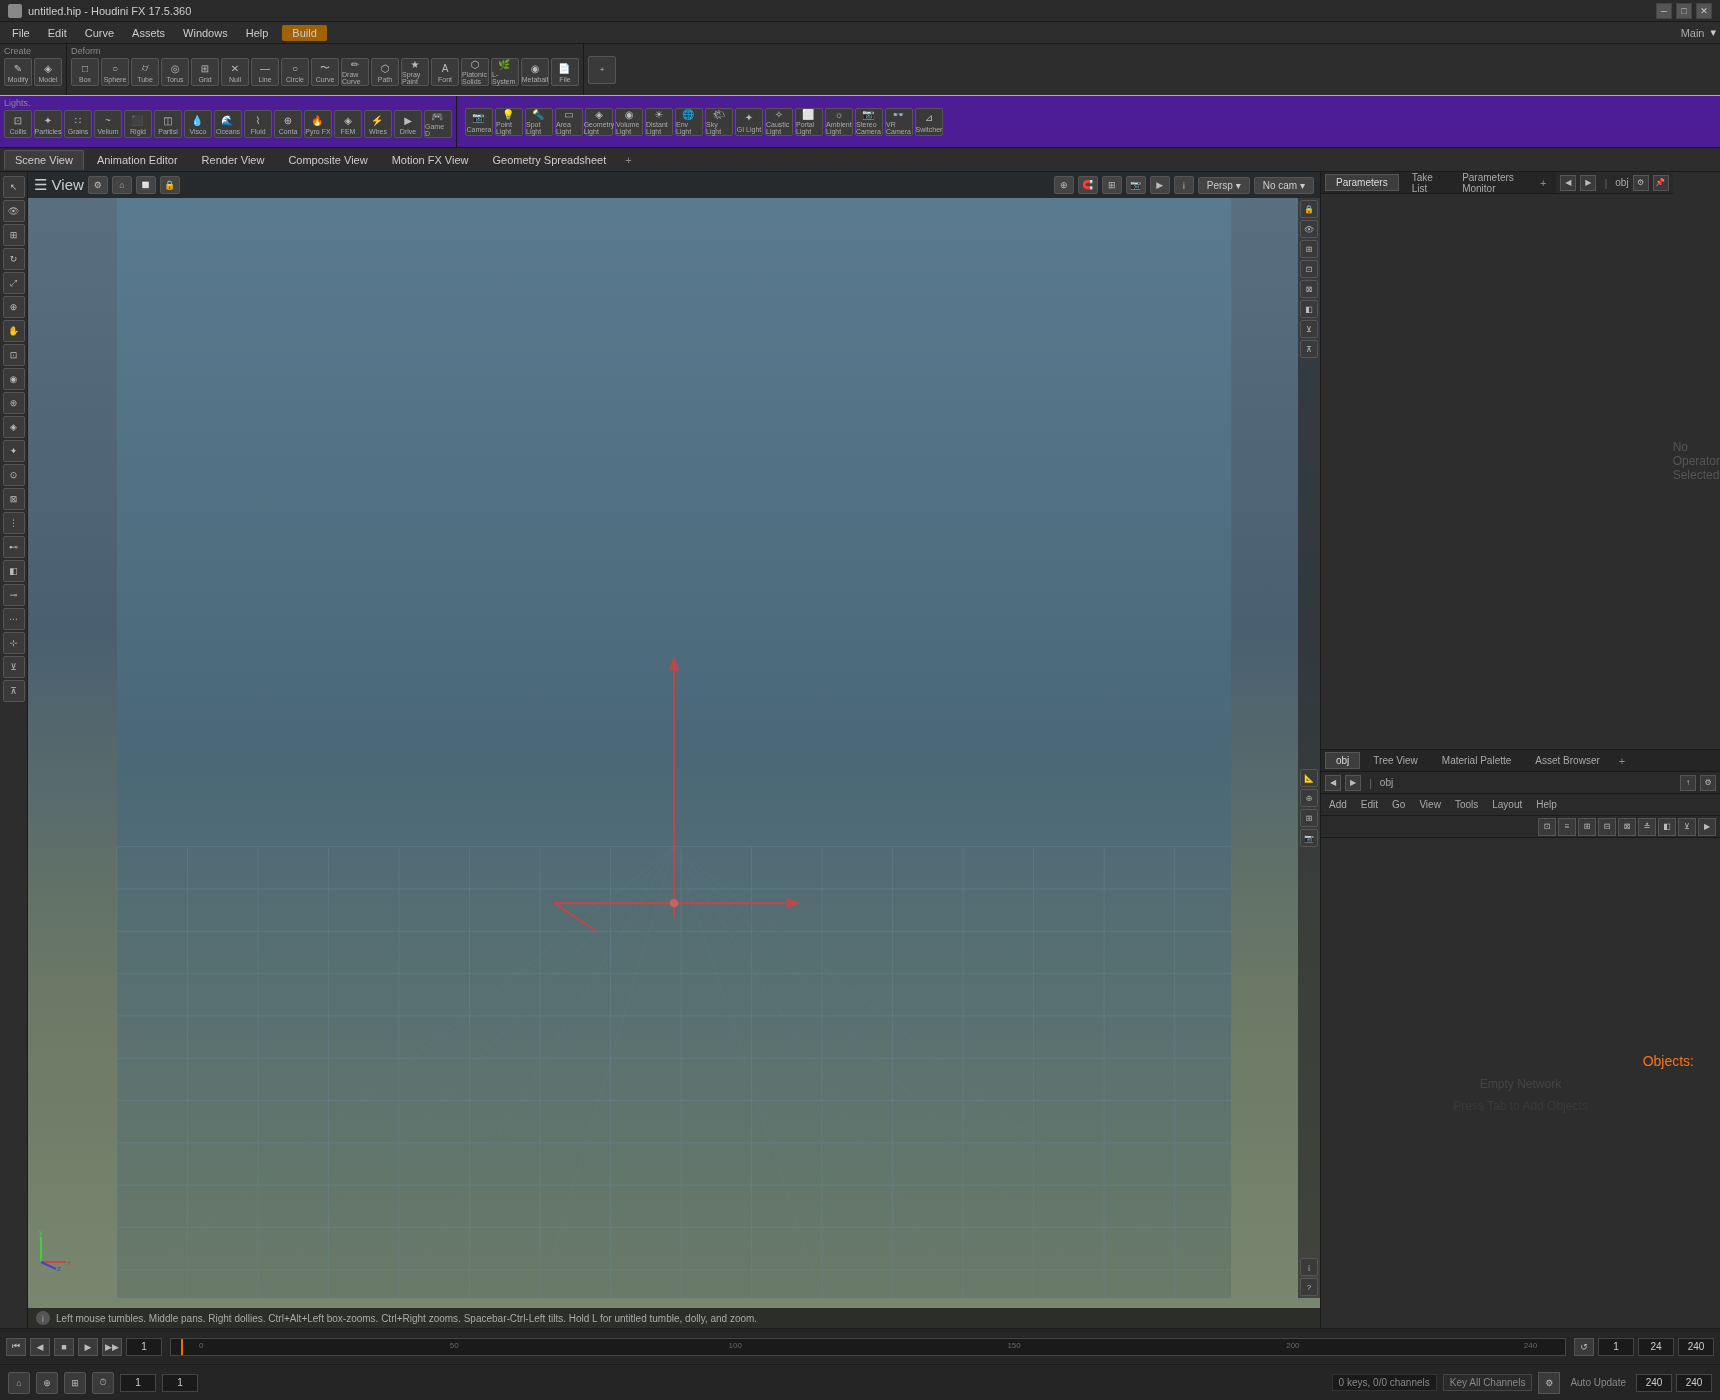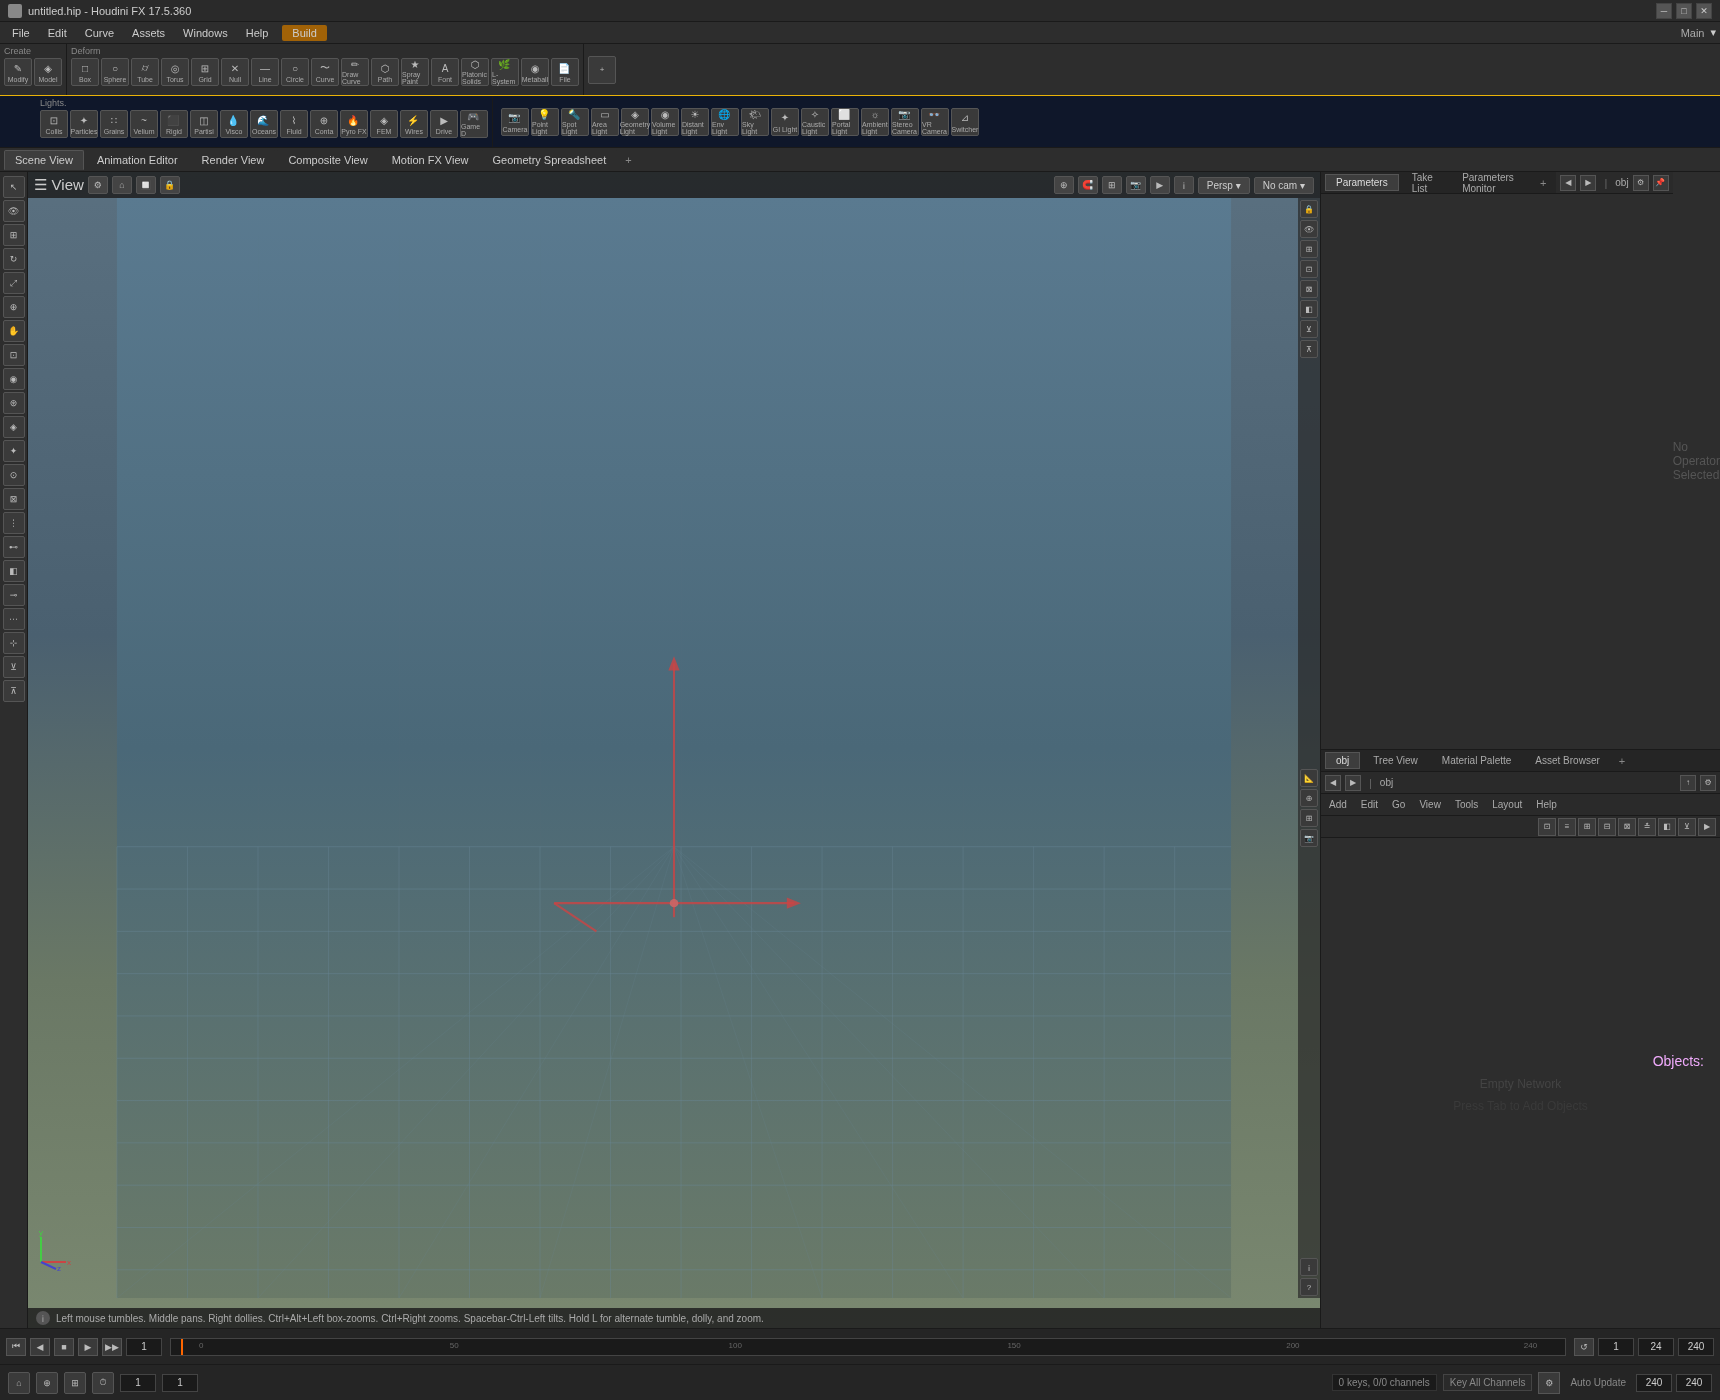--- a/index.html
+++ b/index.html
@@ -127,26 +127,25 @@
     }
     .tool-btn .icon-label {
       font-size: 7px;
       color: #aaa;
       margin-top: 1px;
     }
 
     
     #lights-toolbar {
       height: 52px;
-      background: #0f172a;
+      background: #4c1d95;
       display: flex;
       align-items: center;
       border-bottom: 1px solid #1a1a1a;
       overflow: hidden;
-      padding-left: 36px;
     }
 
     
     #tabs-row {
       height: 24px;
       background: #2d2d2d;
       display: flex;
       align-items: center;
       border-bottom: 1px solid #1a1a1a;
       padding: 0 4px;
@@ -445,24 +444,24 @@
       flex: 1;
       display: flex;
       flex-direction: column;
       align-items: center;
       justify-content: center;
       color: #444;
       font-size: 12px;
       gap: 8px;
     }
     #network-content .objects-label {
-      color: #f0abfc;
+      color: #f97316;
       font-size: 14px;
       align-self: flex-end;
-      margin-right: 16px;
+      margin-right: 26px;
       margin-top: 0;
     }
 
     
     #timeline-area {
       height: 36px;
       background: #252525;
       border-top: 1px solid #1a1a1a;
       display: flex;
       align-items: center;
@@ -991,21 +990,21 @@
         <div class="vp-side-btn">⊕</div>
         <div class="vp-side-btn">⊞</div>
         <div class="vp-side-btn">📷</div>
         <div style="flex:1;"></div>
         <div class="vp-side-btn">ℹ</div>
         <div class="vp-side-btn">?</div>
       </div>
 
       <div id="viewport-status">
         <div class="status-icon">ℹ</div>
-        <span>Left mouse tumbles. Middle pans. Right dollies. Ctrl+Alt+Left box-zooms. Ctrl+Right zooms. Spacebar-Ctrl-Left tilts. Hold L for alternate tumble, dolly, and zoom.</span>
+        <span>Left mouse tumbles. Middle pans. Right dollies. Ctrl+Alt+Left box-zooms. Ctrl+Right zooms. Spacebar-Ctrl-Left tilts. Hold L for untitled tumble, dolly, and zoom.</span>
       </div>
     </div>
 
     <div id="right-panel">
 
       <div id="params-panel">
         <div id="params-tabs">
           <div class="panel-tab active">Parameters</div>
           <div class="panel-tab">Take List</div>
           <div class="panel-tab">Parameters Monitor</div>

